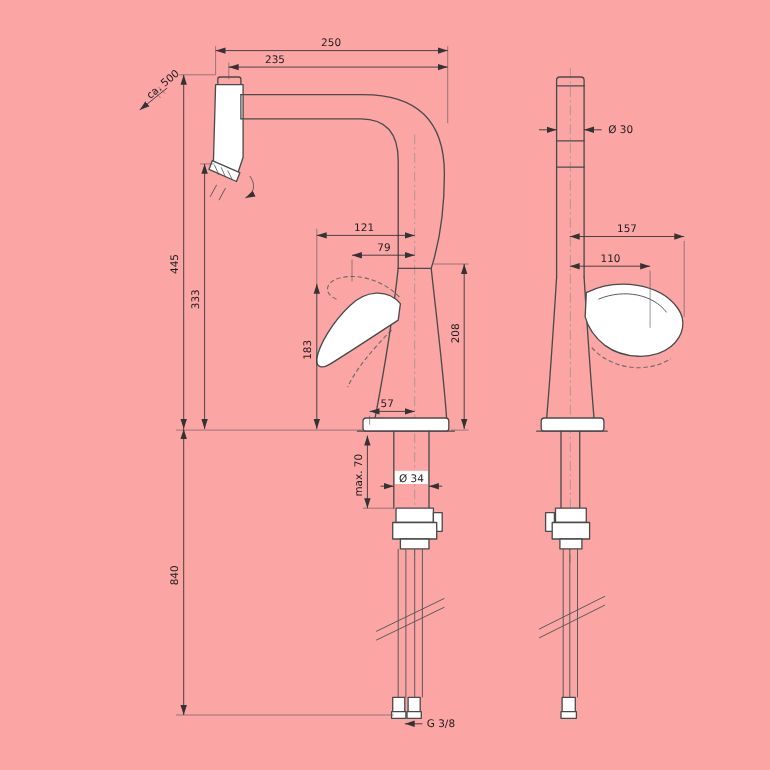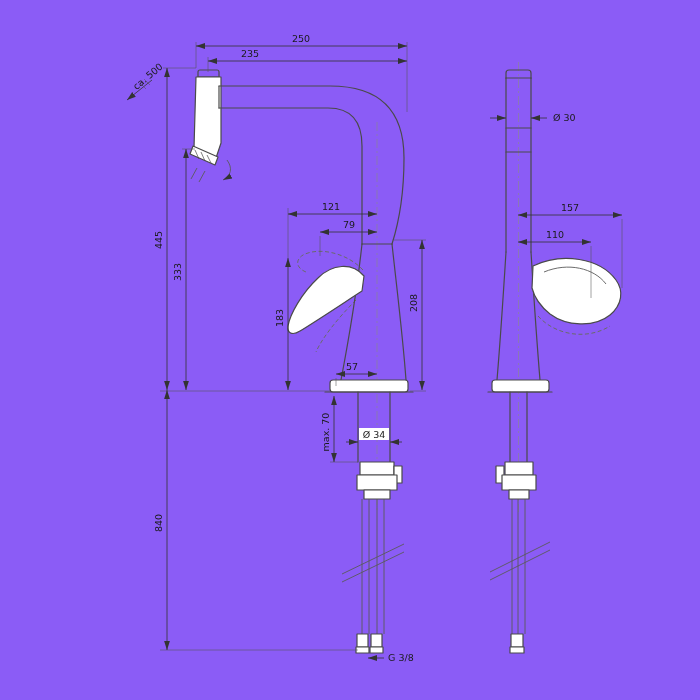--- a/index.html
+++ b/index.html
@@ -1,16 +1,16 @@
 <!DOCTYPE html>
 <html><head>
 <meta charset="utf-8">
 <style>
   html,body{margin:0;padding:0;background:#ffffff;}
-  .stage{position:relative;width:700px;height:700px;background:#8b5cf6;overflow:hidden;font-family:"DejaVu Sans",sans-serif;}
+  .stage{position:relative;width:700px;height:700px;background:#fca5a5;overflow:hidden;font-family:"DejaVu Sans",sans-serif;}
   svg{position:absolute;left:0;top:0;}
   .art{stroke:#4a4a4a;stroke-width:1.2;fill:none;stroke-linejoin:round;stroke-linecap:round;}
   .artfill{stroke:#4a4a4a;stroke-width:1.2;fill:#ffffff;stroke-linejoin:round;}
   .thin{stroke:#5a5a5a;stroke-width:0.9;fill:none;}
   .dash{stroke:#6a6a6a;stroke-width:1;fill:none;stroke-dasharray:4 2.5;}
   .center{stroke:#8a8a8a;stroke-width:0.6;fill:none;stroke-dasharray:9 3 2 3;}
   .dim{stroke:#333333;stroke-width:0.8;fill:none;}
   .ext{stroke:#555555;stroke-width:0.55;fill:none;}
   .hatch{stroke:#4a4a4a;stroke-width:0.7;fill:none;}
   text.dimtxt{font-family:"DejaVu Sans",sans-serif;font-size:9.5px;fill:#1b1b1b;}

